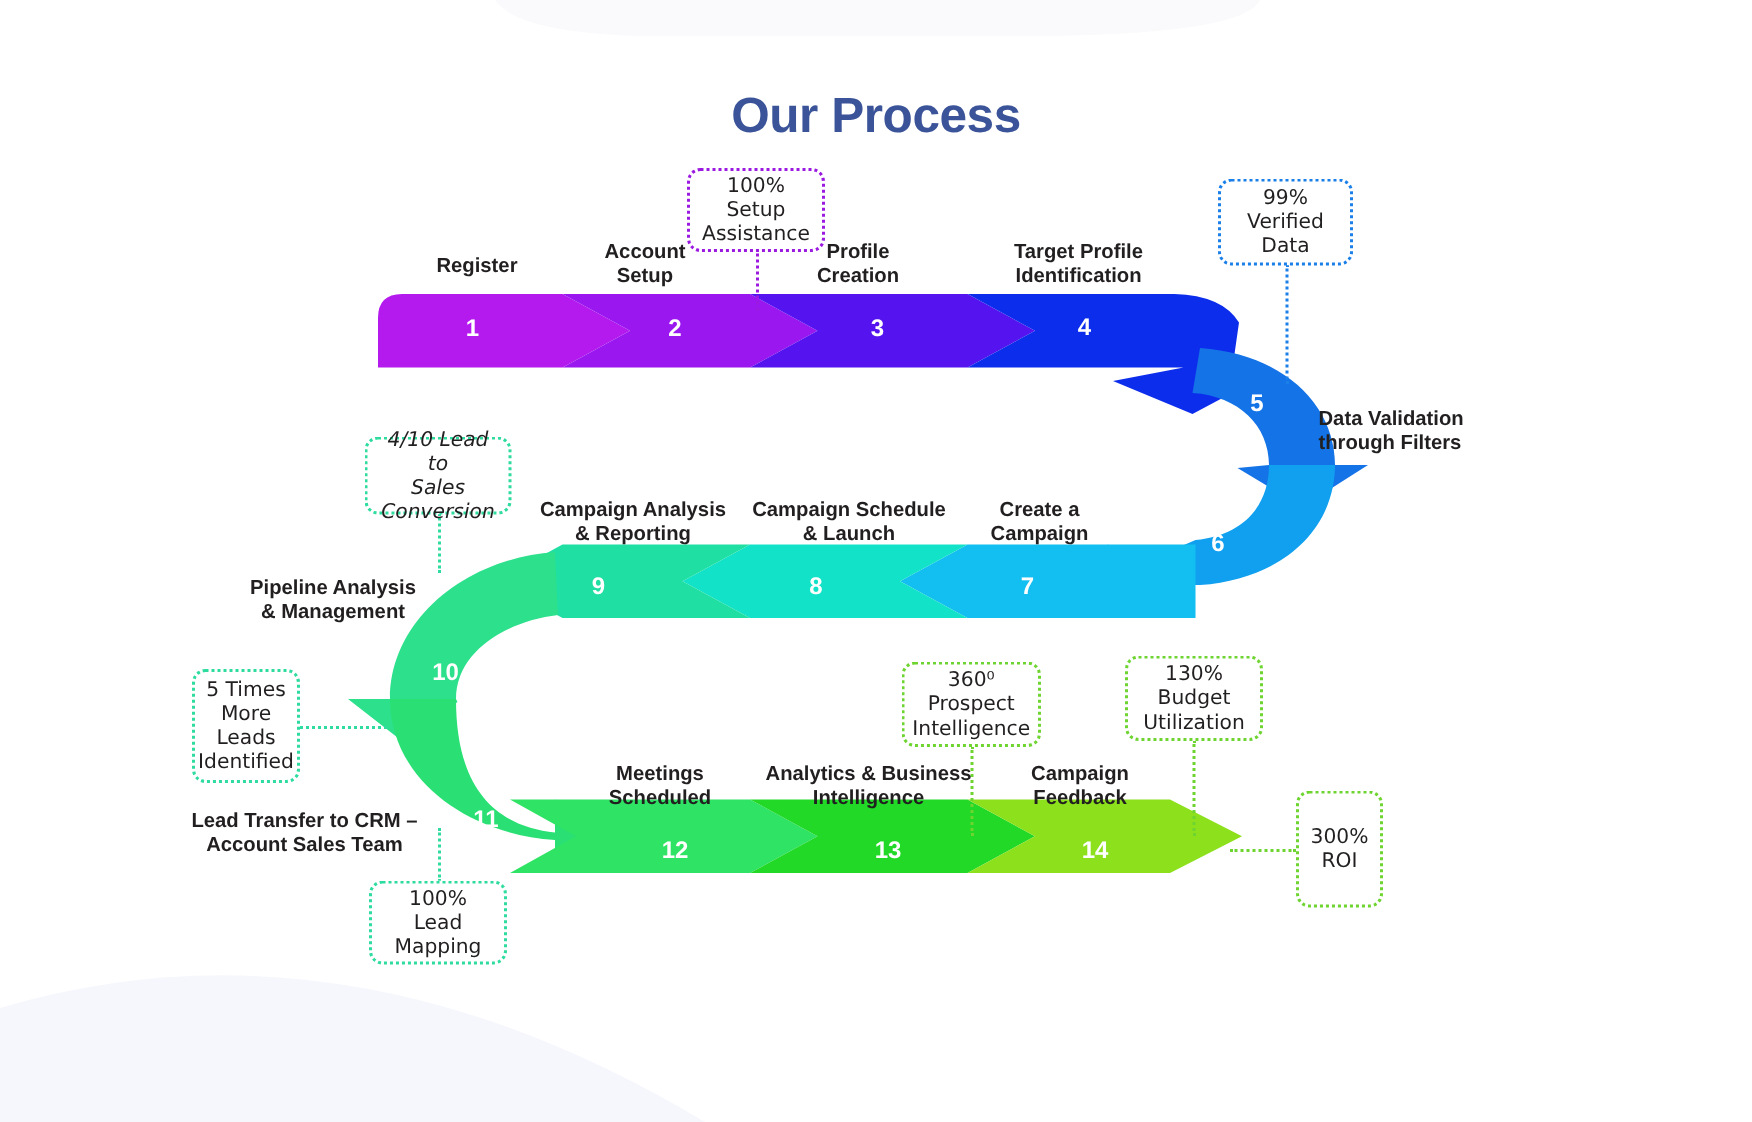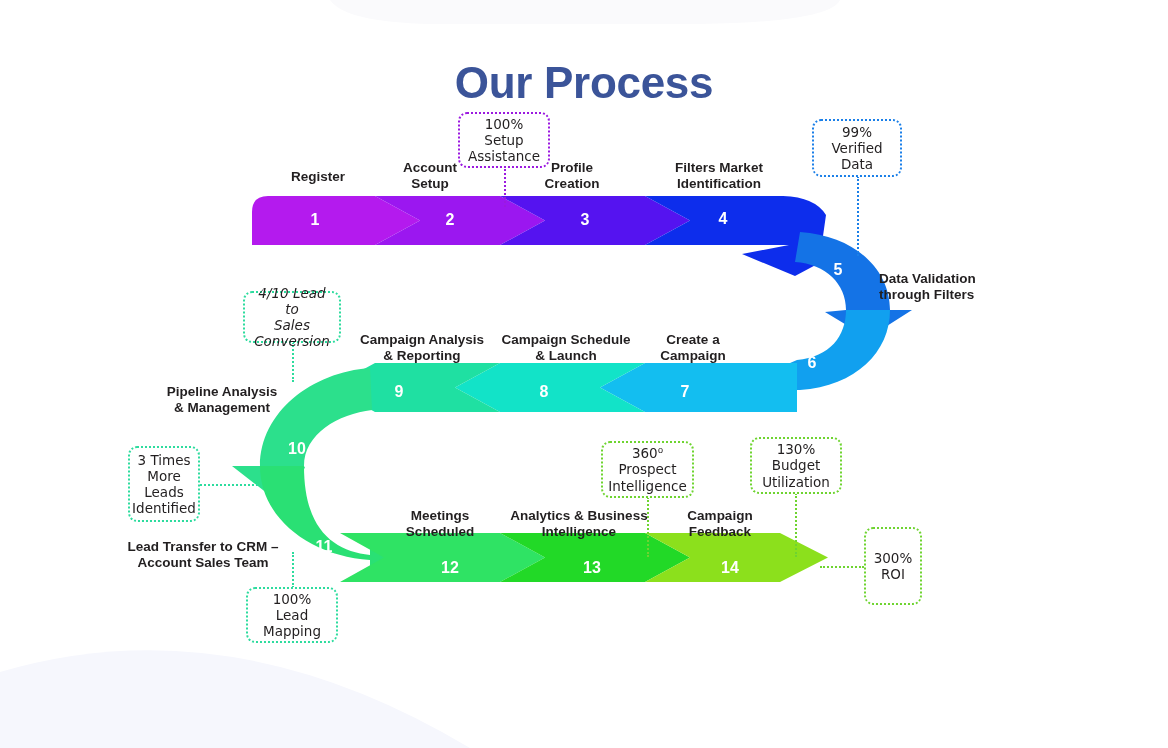--- a/index.html
+++ b/index.html
@@ -7,21 +7,21 @@
     width:1168px;height:748px;position:relative;overflow:hidden;
     background:#ffffff;
     font-family:"Liberation Sans","DejaVu Sans",sans-serif;
   }
   #bg-decor{position:absolute;inset:0;z-index:0;}
   #stage{position:absolute;inset:0;z-index:2;}
   #flow-svg{position:absolute;left:0;top:0;width:1168px;height:748px;z-index:1;}
 
   .title{
     position:absolute;left:0;top:58px;width:1168px;text-align:center;
-    font-size:44px;font-weight:bold;color:#3b5499;letter-spacing:-0.3px;
+    font-size:33px;font-weight:bold;color:#3b5499;letter-spacing:-0.3px;
     z-index:4;
   }
 
   
   .step-num{
     position:absolute;color:#ffffff;font-size:16px;font-weight:bold;
     z-index:5;text-align:center;transform:translate(-50%,-50%);
     white-space:nowrap;
   }
 
@@ -136,21 +136,21 @@
   <div class="step-num" style="left:324px;top:547px;">11</div>
   <div class="step-num" style="left:450px;top:568px;">12</div>
   <div class="step-num" style="left:592px;top:568px;">13</div>
   <div class="step-num" style="left:730px;top:568px;">14</div>
 
   <div class="plain-label pl-center" style="left:318px;top:169px;">Register</div>
   <div class="plain-label pl-center" style="left:430px;top:160px;text-align:center;">Account
 Setup</div>
   <div class="plain-label pl-center" style="left:572px;top:160px;">Profile
 Creation</div>
-  <div class="plain-label pl-center" style="left:719px;top:160px;">Filters Market
+  <div class="plain-label pl-center" style="left:719px;top:160px;">Target Profile
 Identification</div>
   <div class="plain-label pl-left" style="left:879px;top:240px;margin-top:31px;">Data Validation
 through Filters</div>
   <div class="plain-label pl-center" style="left:693px;top:332px;">Create a
 Campaign</div>
   <div class="plain-label pl-center" style="left:566px;top:332px;">Campaign Schedule
 &amp; Launch</div>
   <div class="plain-label pl-center" style="left:422px;top:332px;">Campaign Analysis
 &amp; Reporting</div>
   <div class="plain-label pl-center" style="left:222px;top:384px;">Pipeline Analysis
@@ -178,21 +178,21 @@
 Assistance</div>
 
   <div class="callout blue" style="left:812px;top:119px;width:90px;height:58px;">99%
 Verified
 Data</div>
 
   <div class="callout teal" style="left:243px;top:291px;width:98px;height:52px;font-style:italic;">4/10 Lead to
 Sales
 Conversion</div>
 
-  <div class="callout teal" style="left:128px;top:446px;width:72px;height:76px;">3 Times
+  <div class="callout teal" style="left:128px;top:446px;width:72px;height:76px;">5 Times
 More
 Leads
 Identified</div>
 
   <div class="callout teal" style="left:246px;top:587px;width:92px;height:56px;">100%
 Lead
 Mapping</div>
 
   <div class="callout green" style="left:601px;top:441px;width:93px;height:57px;">
     <span>360⁰

